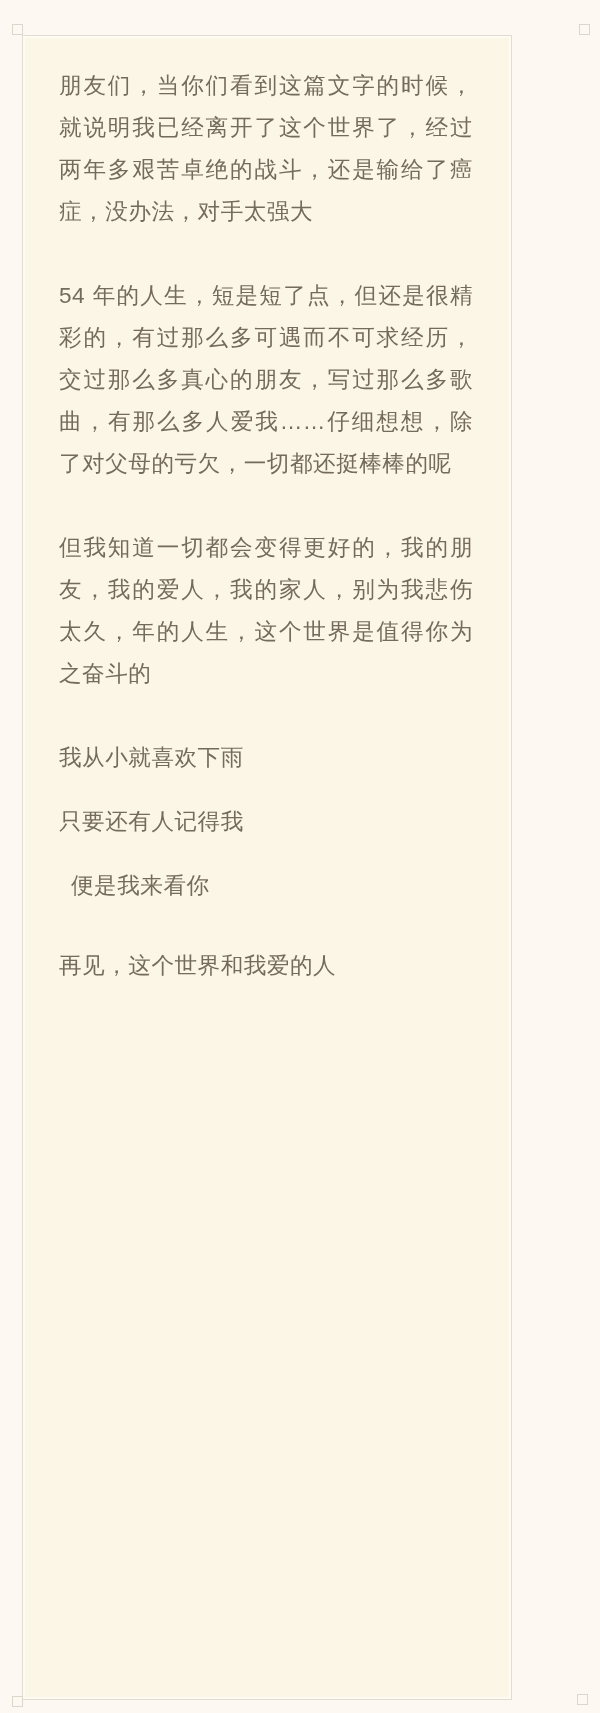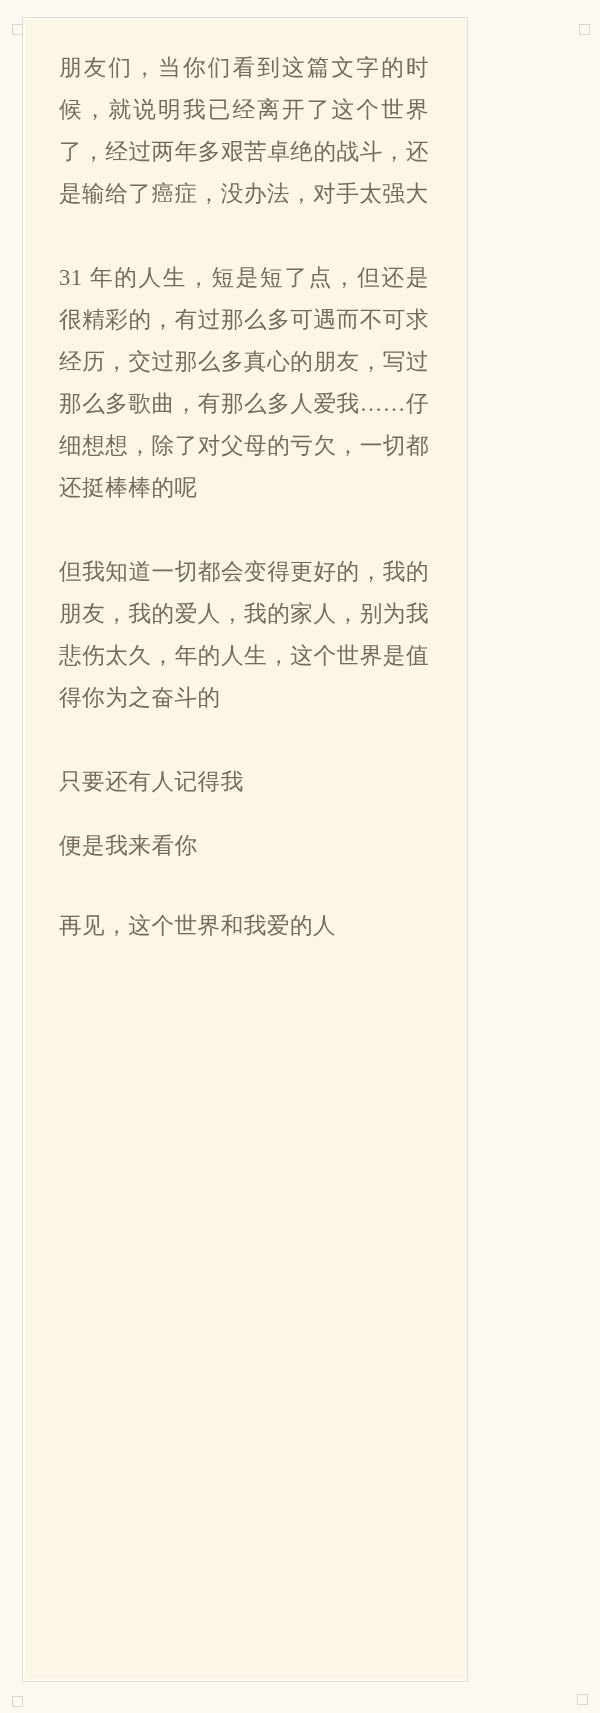--- a/index.html
+++ b/index.html
@@ -10,44 +10,43 @@
     width: 600px;
     height: 1713px;
     position: relative;
     background: var(--outer-bg, #fdf9f2);
     font-family: "Liberation Sans", "DejaVu Sans", sans-serif;
     overflow: hidden;
   }
   .letter-frame {
     position: absolute;
     left: 22px;
-    top: 17px;
-    width: 446px;
+    top: 35px;
+    width: 490px;
     height: 1665px;
     background: var(--paper-bg, #fbf6e6);
     border: 1px solid var(--frame-border, #e2ddd0);
     box-shadow: inset 0 0 0 2px rgba(255,255,255,0.55);
     box-sizing: border-box;
     overflow: hidden;
-    font-family: Liberation Serif, serif;
   }
   .letter-content {
     padding: 29px 38px 0 36px;
   }
   .letter-content p {
     font-size: 22.6px;
     line-height: 42px;
     color: var(--text-color, #756b5c);
     text-align: justify;
     letter-spacing: 0.5px;
     word-break: break-all;
   }
   .p-std   { margin: 0 0 42px 0; }
   .p-poem  { margin: 0 0 22px 0; }
-  .p-poem-last { margin: 0 0 38px 0; }
+  .p-poem-last { margin: 0 0 38px 12px; }
   .p-farewell  { margin: 9px 0 26px 0; text-align: center; }
   .corner-handle {
     position: absolute;
     width: 11px;
     height: 11px;
     background: var(--outer-bg, #fdf9f2);
     border: 1px solid #dcd7ca;
     box-sizing: border-box;
     z-index: 2;
   }
@@ -60,20 +59,21 @@
 <body>
 
 <div class="corner-handle corner-tl"></div>
 <div class="corner-handle corner-tr"></div>
 <div class="corner-handle corner-bl"></div>
 <div class="corner-handle corner-br"></div>
 
 <div class="letter-frame">
   <div class="letter-content">
     <p class="p-std">朋友们，当你们看到这篇文字的时候，就说明我已经离开了这个世界了，经过两年多艰苦卓绝的战斗，还是输给了癌症，没办法，对手太强大</p>
-    <p class="p-std">31 年的人生，短是短了点，但还是很精彩的，有过那么多可遇而不可求经历，交过那么多真心的朋友，写过那么多歌曲，有那么多人爱我……仔细想想，除了对父母的亏欠，一切都还挺棒棒的呢</p>
+    <p class="p-std">54 年的人生，短是短了点，但还是很精彩的，有过那么多可遇而不可求经历，交过那么多真心的朋友，写过那么多歌曲，有那么多人爱我……仔细想想，除了对父母的亏欠，一切都还挺棒棒的呢</p>
     <p class="p-std">但我知道一切都会变得更好的，我的朋友，我的爱人，我的家人，别为我悲伤太久，年的人生，这个世界是值得你为之奋斗的</p>
+    <p class="p-poem">我从小就喜欢下雨</p>
     <p class="p-poem">只要还有人记得我</p>
     <p class="p-poem-last">便是我来看你</p>
     <p class="p-farewell">再见，这个世界和我爱的人</p>
 
   </div>
 </div>
 
 </body></html>

